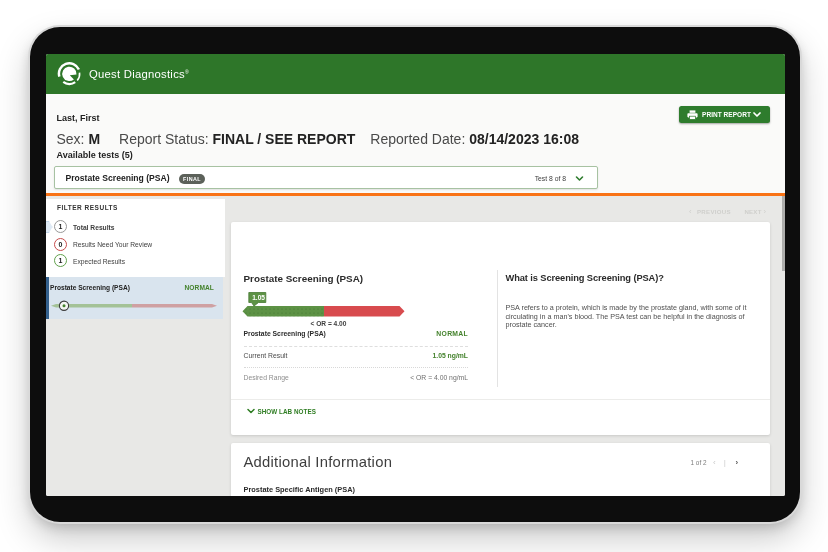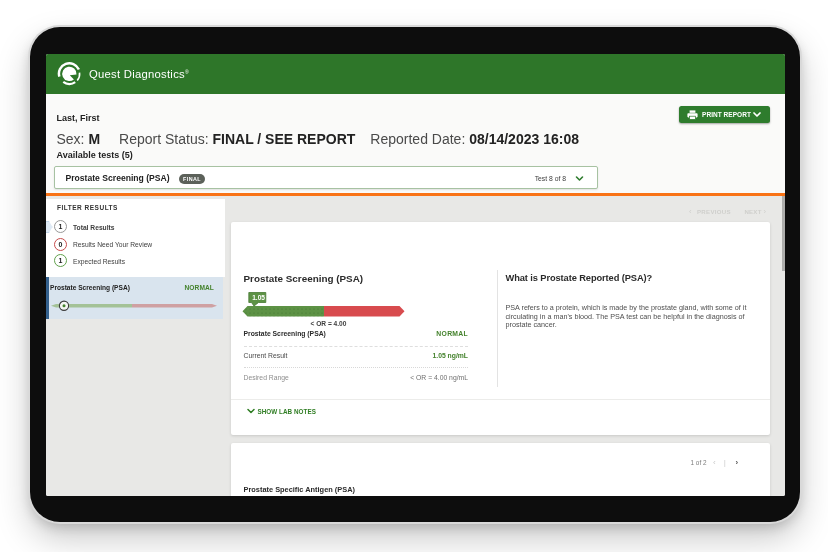--- a/index.html
+++ b/index.html
@@ -154,32 +154,33 @@
         </svg>
         <div class="abs" style="left:80px; top:98px; font-size:6.6px; font-weight:bold; color:#3f3f3f; white-space:nowrap;">&lt; OR = 4.00</div>
 
         <div class="row" style="top:108px"><span style="font-weight:bold;color:#2b2b2b">Prostate Screening (PSA)</span><span class="r grn" style="letter-spacing:0.3px">NORMAL</span></div>
         <div class="divsolid" style="top:124px"></div>
         <div class="row" style="top:129.5px"><span style="color:#4a4a4a">Current Result</span><span class="r grn">1.05 ng/mL</span></div>
         <div class="divdot" style="top:145px"></div>
         <div class="row" style="top:152px"><span style="color:#8e8e8e">Desired Range</span><span class="r" style="color:#6f6f6f">&lt; OR = 4.00 ng/mL</span></div>
 
         <div class="vdiv"></div>
-        <div class="sechead" style="left:275px; top:51px; letter-spacing:-0.1px;">What is Prostate Reported (PSA)?</div>
+        <div class="sechead" style="left:275px; top:51px; letter-spacing:-0.1px;">What is Screening Screening (PSA)?</div>
         <div class="abs" style="left:275px; top:82px; width:250px; font-size:7.2px; color:#4e4e4e; line-height:8.6px;">PSA refers to a protein, which is made by the prostate gland, with some of it circulating in a man's blood. The PSA test can be helpful in the diagnosis of prostate cancer.</div>
 
         <div id="foot1">
           <svg class="abs" style="left:16px;top:8px" width="8" height="7" viewBox="0 0 8 7">
               <path d="M1 1.5 L4 4.5 L7 1.5" fill="none" stroke="#2f7d23" stroke-width="1.5" stroke-linecap="round" stroke-linejoin="round"></path>
             </svg>
           <div id="shownotes" style="left:27px">SHOW LAB NOTES</div>
         </div>
       </div>
 
       <div id="card2">
+        <h1 style="letter-spacing:0.25px; top:10.5px">Additional Information</h1>
         <div id="pager">
             <span style="position:absolute;left:0;top:1.2px;white-space:nowrap">1 of 2</span>
             <span style="position:absolute;left:22.5px;top:0;color:#c9c9c9;font-size:8px">‹</span>
             <span style="position:absolute;left:33.5px;top:1px;color:#c4c4c4;font-size:6.5px">|</span>
             <span style="position:absolute;left:45px;top:0;color:#555;font-size:8px;font-weight:bold">›</span>
           </div>
         <div class="sechead" style="left:13px; top:42px; font-size:7.4px;">Prostate Specific Antigen (PSA)</div>
       </div>
 
       <div id="scrollthumb"></div>

